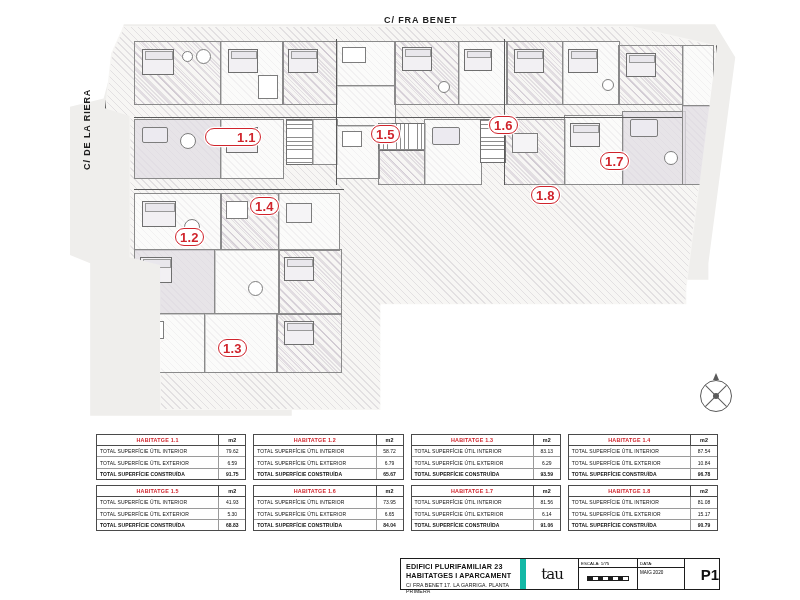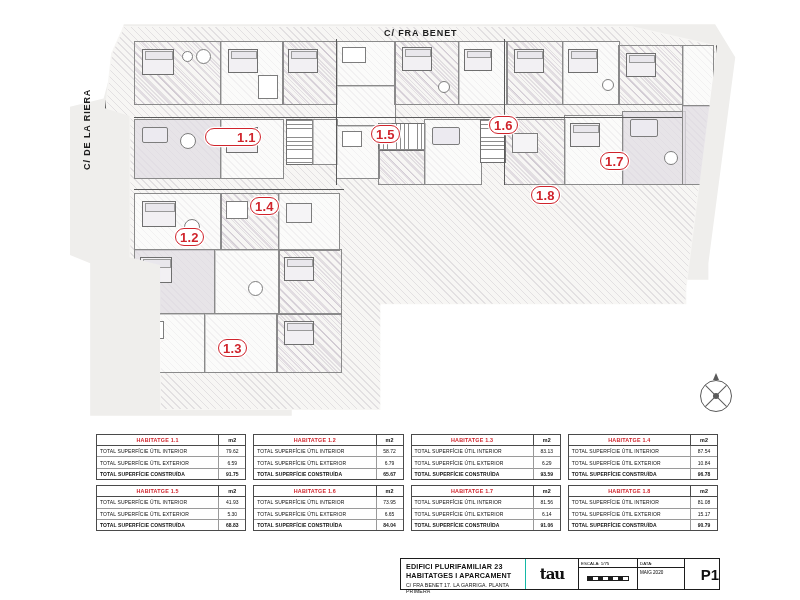--- a/index.html
+++ b/index.html
@@ -70,25 +70,25 @@
   .tbox .hdr .h1{flex:1;text-align:center;color:#d0242c;font-size:5.4px;font-weight:bold;padding:2px 0;letter-spacing:.2px;}
   .tbox .hdr .h2{width:26px;text-align:center;color:#111;font-size:5.4px;font-weight:bold;padding:2px 0;border-left:0.9px solid #4a4a4a;}
   .tbox .r{display:flex;border-bottom:0.6px solid #9a9a9a;}
   .tbox .r:last-child{border-bottom:none;}
   .tbox .r .c1{flex:1;font-size:5px;color:#111;padding:2.2px 3px;letter-spacing:.1px;white-space:nowrap;overflow:hidden;}
   .tbox .r .c2{width:26px;text-align:center;font-size:5px;color:#111;padding:2.2px 0;border-left:0.6px solid #9a9a9a;}
   .tbox .r.bold .c1,.tbox .r.bold .c2{font-weight:bold;}
 
   
   .title-block{position:absolute;left:400px;top:558px;width:318px;height:30px;border:1px solid #1d1d1d;display:flex;background:#fff;}
-  .tb-main{flex:1;padding:3px 5px;display:flex;flex-direction:column;justify-content:flex-start;border-right:1px solid #14b8a6;}
+  .tb-main{flex:1;padding:3px 5px;display:flex;flex-direction:column;justify-content:flex-start;border-right:6px solid #14b8a6;}
   .tb-main .t1{font-size:7.2px;font-weight:bold;color:#111;letter-spacing:.15px;}
   .tb-main .t2{font-size:5.2px;color:#111;margin-top:2px;letter-spacing:.1px;}
   .tb-logo{width:52px;border-right:1px solid #1d1d1d;display:flex;align-items:center;justify-content:center;}
-  .tb-logo .lg{font-size:15px;font-weight:bold;color:#111;font-family:"DejaVu Serif",serif;letter-spacing:-1px;}
+  .tb-logo .lg{font-size:15px;font-weight:normal;color:#111;font-family:"DejaVu Serif",serif;letter-spacing:-1px;}
   .tb-scale{width:58px;border-right:1px solid #1d1d1d;display:flex;flex-direction:column;}
   .tb-scale .lab{font-size:4.4px;padding:1.5px 2px;border-bottom:1px solid #1d1d1d;}
   .tb-scale .bar{flex:1;display:flex;align-items:center;justify-content:center;}
   .tb-scale .bar i{display:block;width:40px;height:3px;background:repeating-linear-gradient(to right,#1d1d1d 0 5px,#fff 5px 10px);border:0.6px solid #1d1d1d;}
   .tb-date{width:46px;border-right:1px solid #1d1d1d;display:flex;flex-direction:column;}
   .tb-date .lab{font-size:4.4px;padding:1.5px 2px;border-bottom:1px solid #1d1d1d;}
   .tb-date .val{flex:1;font-size:4.6px;padding:2px;}
   .tb-sheet{width:34px;display:flex;align-items:center;justify-content:flex-end;}
   .tb-sheet .p{font-size:15px;font-weight:bold;color:#111;}
 </style>
@@ -205,21 +205,21 @@
     <div class="tag" style="left:145px;top:120px;padding-left:31px;">1.1</div>
     <div class="tag" style="left:115px;top:220px;">1.2</div>
     <div class="tag" style="left:158px;top:331px;">1.3</div>
     <div class="tag" style="left:190px;top:189px;">1.4</div>
     <div class="tag" style="left:311px;top:117px;">1.5</div>
     <div class="tag" style="left:429px;top:108px;">1.6</div>
     <div class="tag" style="left:540px;top:144px;">1.7</div>
     <div class="tag" style="left:471px;top:178px;">1.8</div>
   </div>
 
-  <div class="street" style="left:384px;top:28px;text-align:center;">C/ FRA BENET</div>
+  <div class="street" style="left:384px;top:15px;text-align:center;">C/ FRA BENET</div>
   <div class="street vert" style="left:82px;top:170px;">C/ DE LA RIERA</div>
 
   <div class="compass">
     <div class="ring"></div>
       <div class="n1"></div>
       <div class="n2"></div>
       <div class="dot"></div>
       <div class="tip"></div>
   </div>
 

